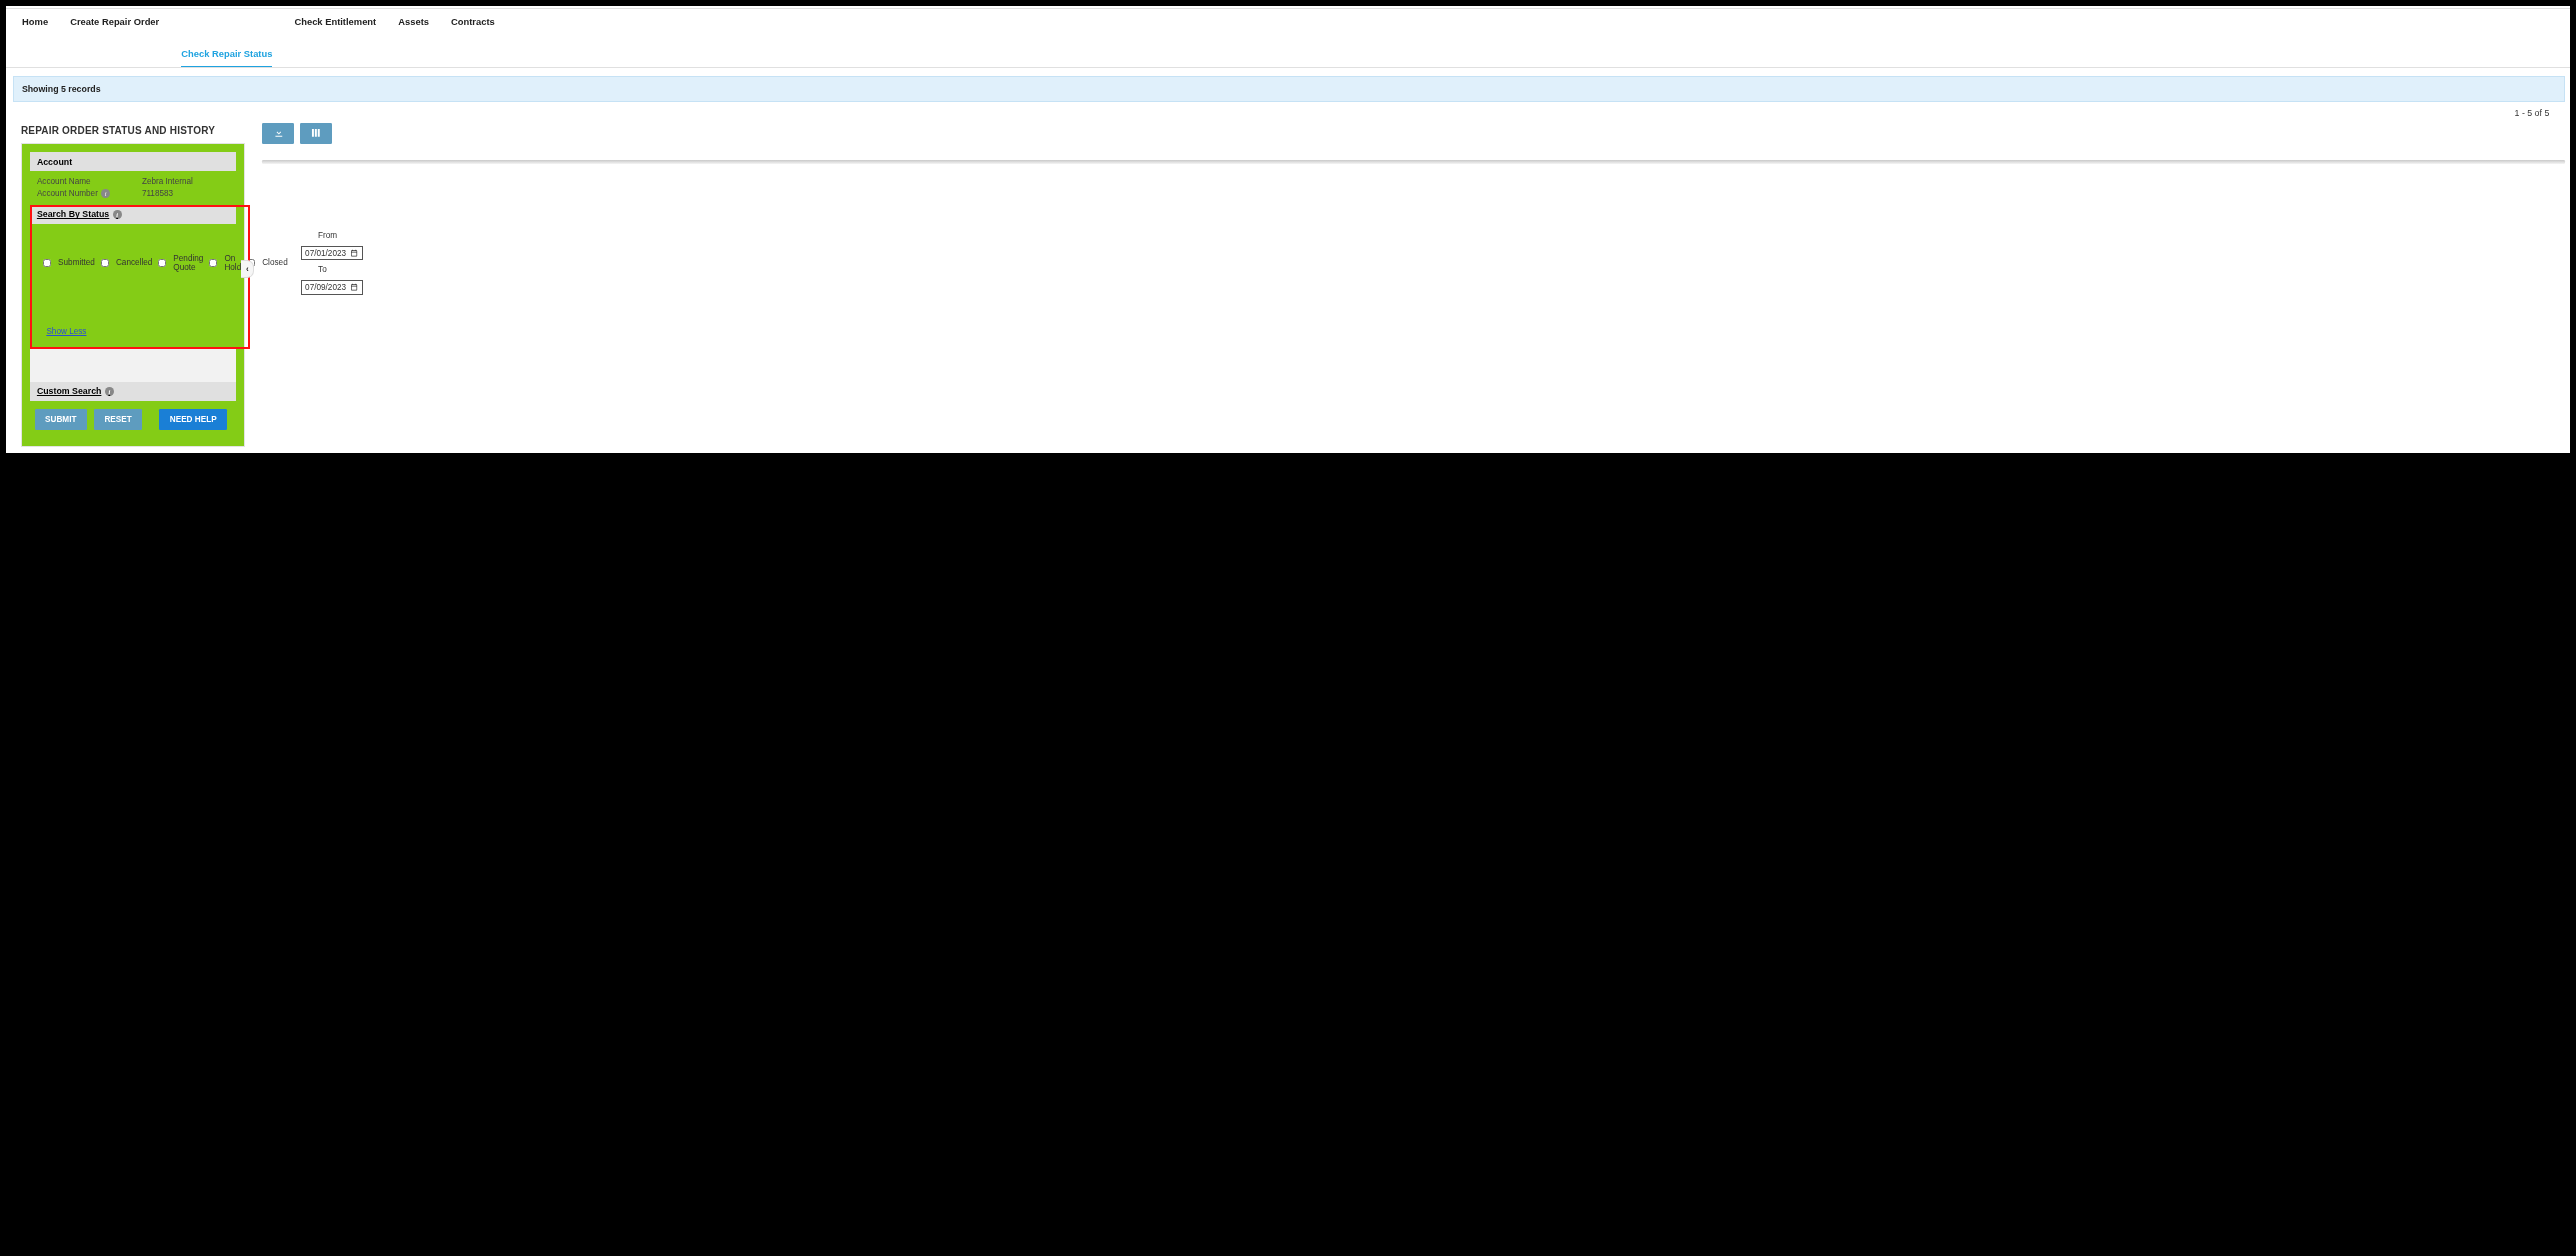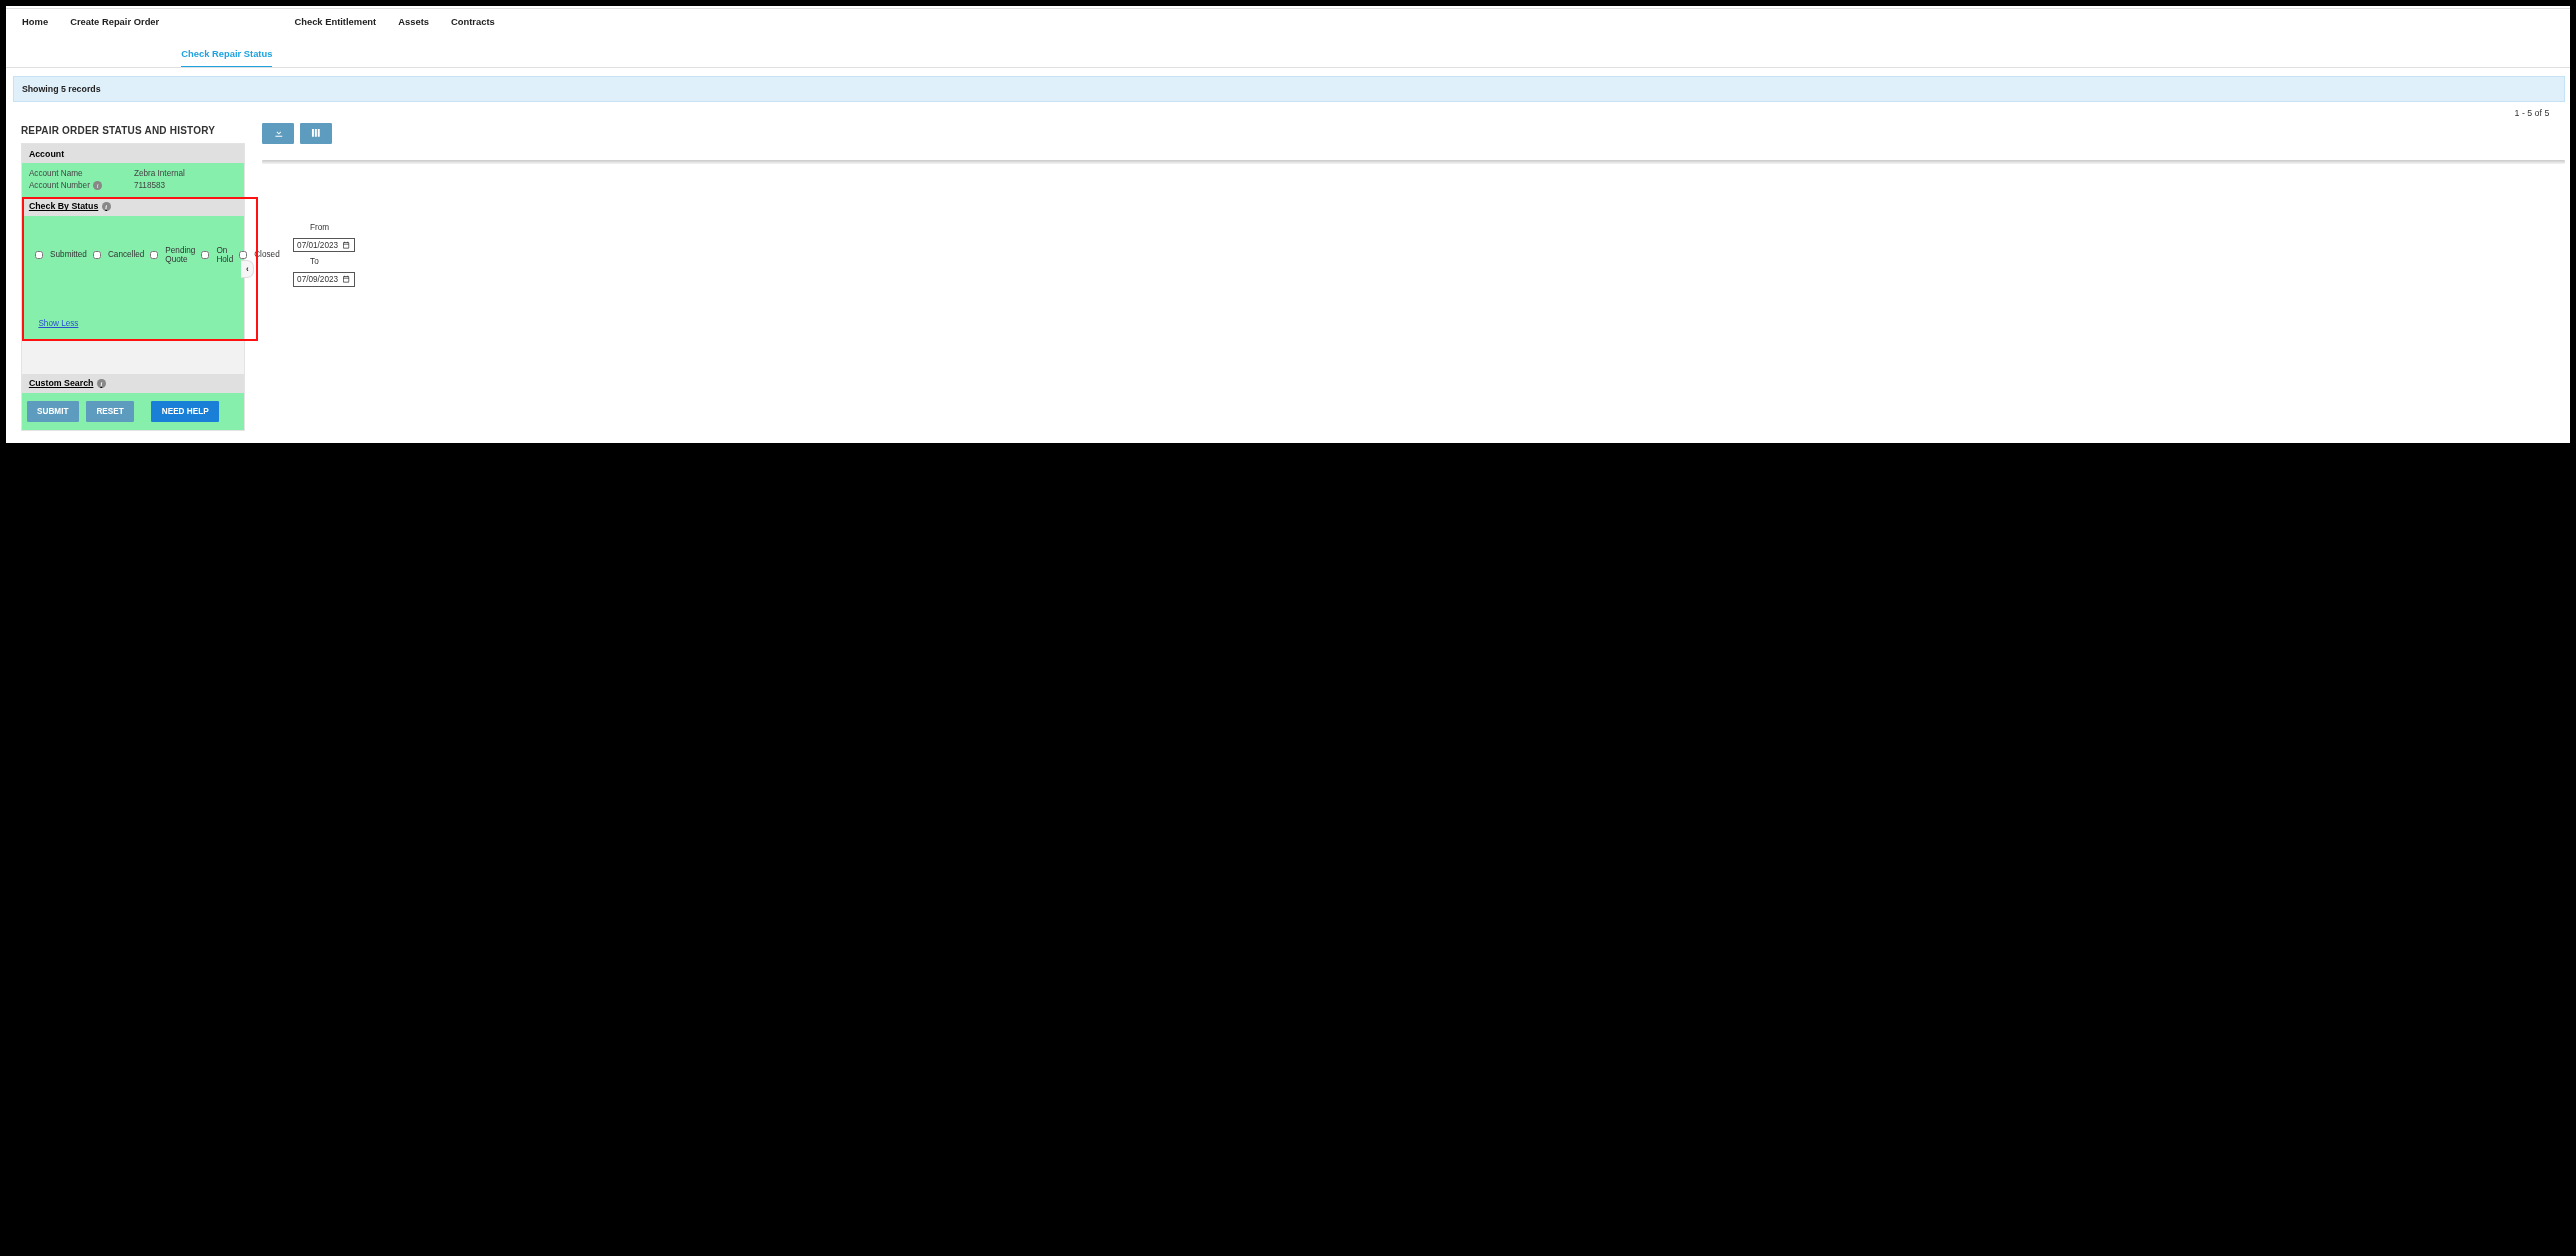--- a/index.html
+++ b/index.html
@@ -74,24 +74,24 @@
       cursor: pointer;
     }
     .icon-btn svg { fill: #fff; }
     .hr-shadow {
       margin-top: 16.4px;
       height: 3.5px;
       background: linear-gradient(to bottom, #c9c9c9, #f5f5f5);
       border-radius: 1.2px;
     }
     .panel {
-      background: #86efac;
+      background: #84cc16;
       border: 0.6px solid #e3e3e3;
       margin: 0 3.5px 0 9.4px;
-      padding: 0;
+      padding: 8px;
     }
     .sec-head {
       background: #e0e0e0;
       padding: 4.7px 7px;
       font-weight: 700;
       font-size: 8.8px;
     }
     .sec-head.u { text-decoration: underline; display: flex; align-items: center; gap: 3.5px; }
     .info-dot {
       display: inline-flex; align-items: center; justify-content: center;
@@ -184,21 +184,21 @@
             <span class="k">
               <span>Account Number</span>
               <span class="info-dot">i</span>
             </span>
             <span class="v">7118583</span>
           </div>
         </div>
 
         <div class="search-status-wrap">
           <div class="sec-head u">
-            <span>Check By Status</span>
+            <span>Search By Status</span>
             <span class="info-dot">i</span>
           </div>
           <div class="status-body">
             <div class="status-flex">
               <div class="checks">
                 <label class="chk">
                   <input type="checkbox" style="">
                   <span>Submitted</span>
                 </label>
                 <label class="chk">

